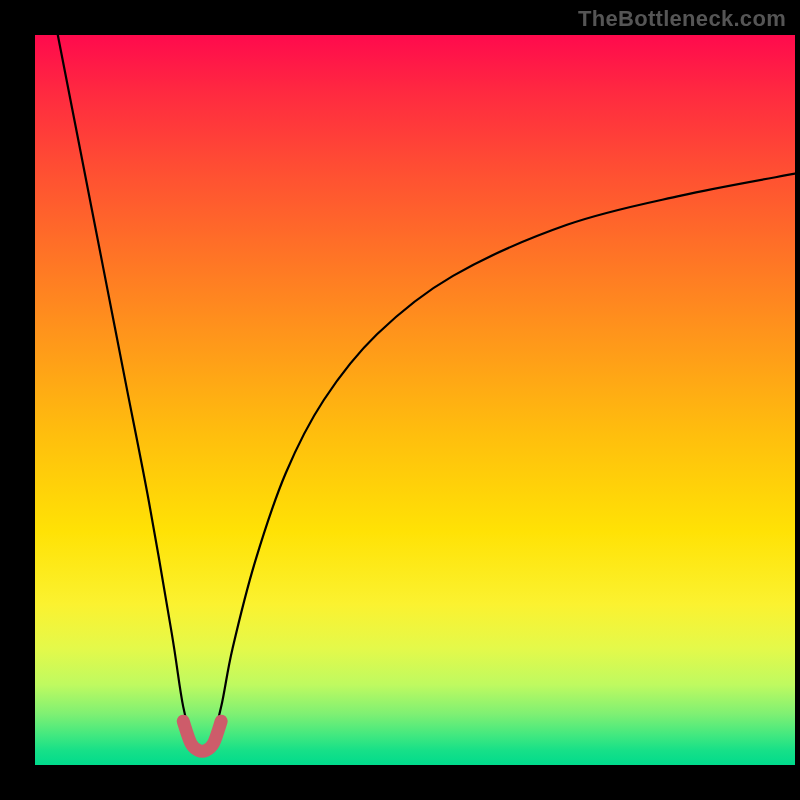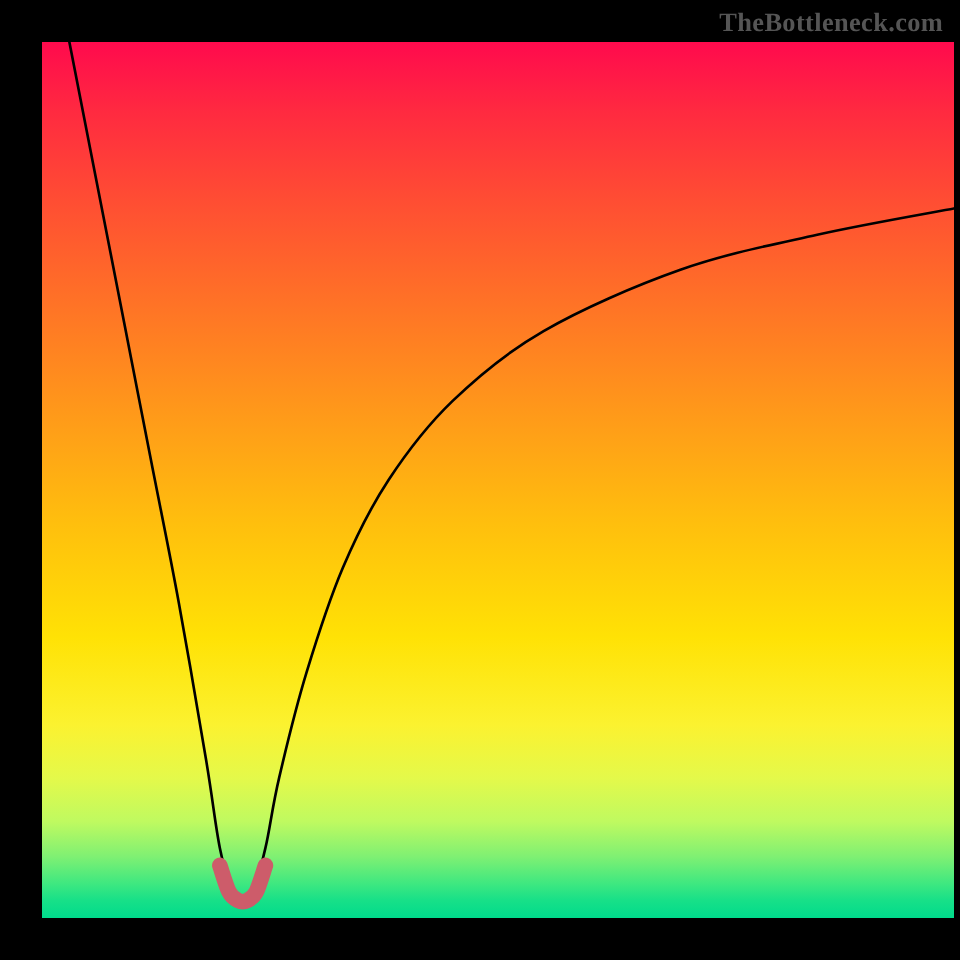--- a/index.html
+++ b/index.html
@@ -9,21 +9,20 @@
     height: 800px;
     overflow: hidden;
     background: #000;
     font-family: Arial, Helvetica, sans-serif;
   }
   .frame {
     position: relative;
     width: 800px;
     height: 800px;
     background: #000;
-    font-family: Liberation Serif, serif;
   }
   .plot-area {
     position: absolute;
     left: 35px;
     top: 35px;
     width: 760px;
     height: 730px;
     
     background: linear-gradient(
       to bottom,

